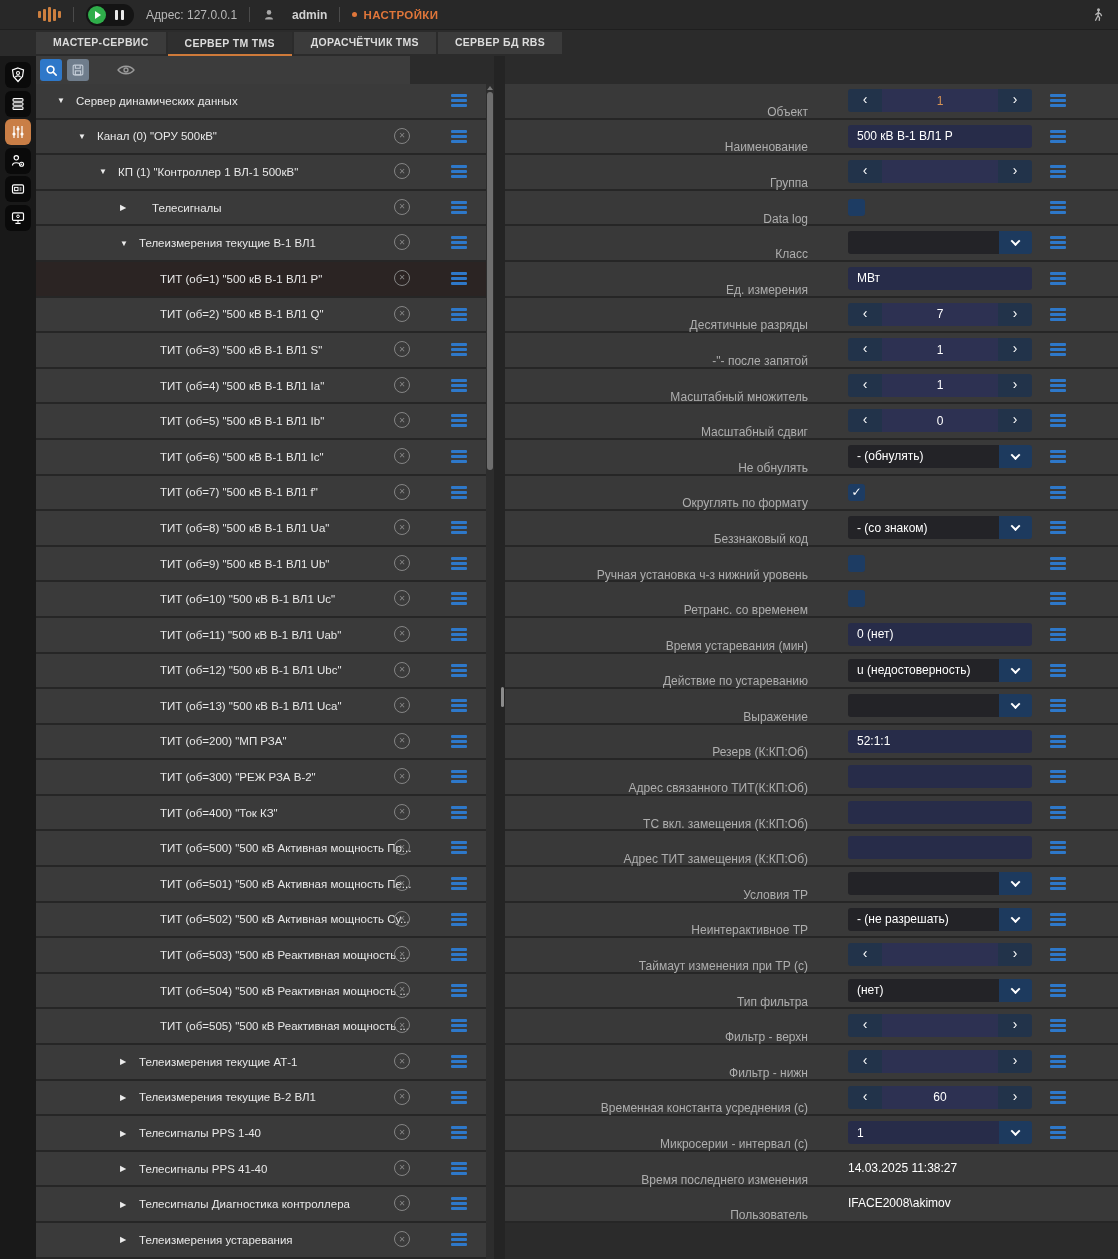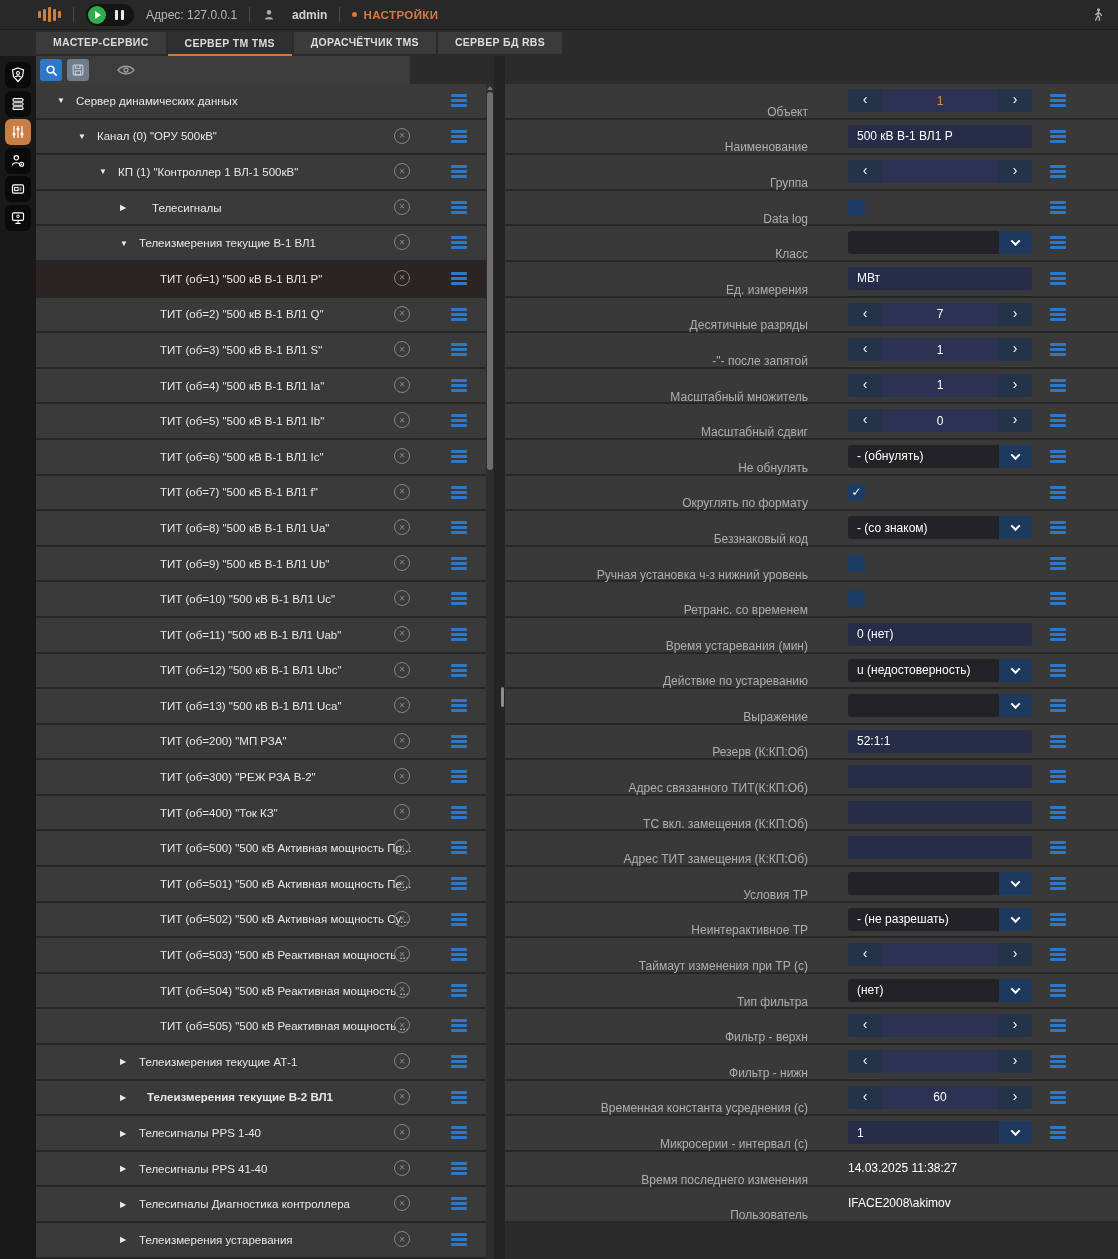--- a/index.html
+++ b/index.html
@@ -480,21 +480,21 @@
         <span class="tlabel" style="left: 103px;">Телеизмерения текущие АТ-1</span>
         <span class="remove">✕</span>
         <div class="burger">
           <span></span>
           <span></span>
           <span></span>
         </div>
       </div>
       <div class="trow">
         <span class="tarrow" style="left: 84px;">▶</span>
-        <span class="tlabel" style="left: 111px; font-weight: bold;">Телеизмерения текущие В-2 ВЛ1</span>
+        <span class="tlabel" style="left: 103px;">Телеизмерения текущие В-2 ВЛ1</span>
         <span class="remove">✕</span>
         <div class="burger">
           <span></span>
           <span></span>
           <span></span>
         </div>
       </div>
       <div class="trow">
         <span class="tarrow" style="left: 84px;">▶</span>
         <span class="tlabel" style="left: 103px;">Телесигналы PPS 1-40</span>

